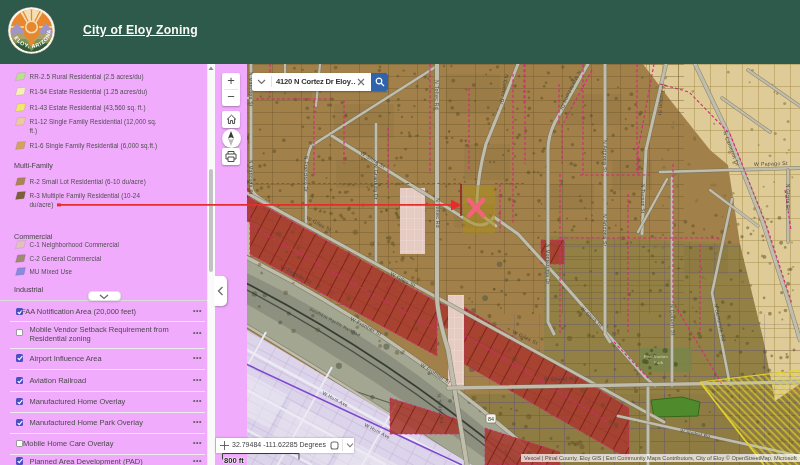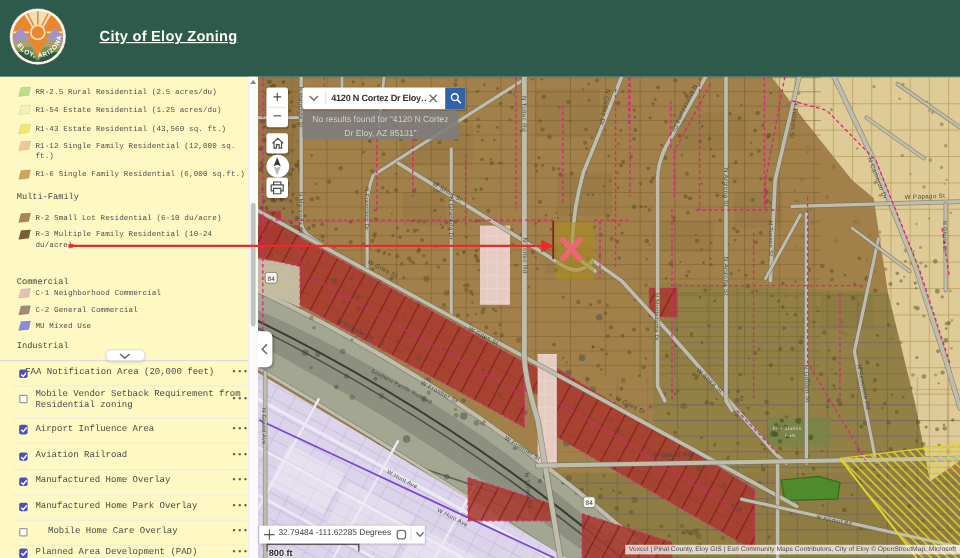--- a/index.html
+++ b/index.html
@@ -1,20 +1,20 @@
 <!DOCTYPE html>
 <html><head><meta charset="utf-8">
 <style>
 * { margin:0; padding:0; box-sizing:border-box; }
 html,body { width:800px; height:465px; overflow:hidden; background:#fff;
   font-family:"Liberation Sans", sans-serif; -webkit-font-smoothing:antialiased; }
 #page { position:relative; width:800px; height:465px; }
 #hdr { position:absolute; left:0; top:0; width:800px; height:64px; background:#2d5a4a; }
 #hdr h1 { position:absolute; left:83px; top:23px; font-size:12.2px; color:#fbfbf6; font-weight:bold; letter-spacing:0.2px;text-decoration:underline; }
-#panel { position:absolute; left:0; top:64px; width:214px; height:401px; background:#fef9c3;font-family:Liberation Mono, monospace; }
+#panel { position:absolute; left:0; top:64px; width:247px; height:401px; background:#f0abfc; }
 .lt { position:absolute; font-size:6.3px; color:#4e4e4e; line-height:9px; letter-spacing:0.1px; }
 .sh { position:absolute; font-size:7.2px; color:#444; }
 .ly { position:absolute; font-size:7.5px; color:#4a4a4a; line-height:9.8px; }
 .dots3 { position:absolute; font-size:7px; color:#5e5e5e; letter-spacing:0.6px; font-weight:bold; }
 #map { position:absolute; left:214px; top:64px; width:586px; height:401px; overflow:hidden; }
 .btn { position:absolute; background:#fff; border-radius:2px; box-shadow:0 1px 2px rgba(0,0,0,.3); }
 </style></head>
 <body>
 <div id="page">
 <div id="hdr">
@@ -1399,21 +1399,21 @@
       <div class="ly" style="left:29.5px;top:333.1px">Manufactured Home Overlay</div>
       <div class="dots3" style="left:193px;top:333.0px">•••</div>
       <div style="position:absolute;left:15.5px;top:354.7px;width:7.6px;height:7.6px;background:#4a50c4;border-radius:1.5px">
         <svg width="8" height="8" style="display:block">
           <path d="M1.7 4.1 L3.3 5.7 L6.3 2.2" stroke="#fff" stroke-width="1.2" fill="none"></path>
         </svg>
       </div>
       <div class="ly" style="left:29.5px;top:354.1px">Manufactured Home Park Overlay</div>
       <div class="dots3" style="left:193px;top:354.0px">•••</div>
       <div style="position:absolute;left:15.5px;top:375.7px;width:7px;height:7px;background:#fff;border:1px solid #9a9a9a;border-radius:1px"></div>
-      <div class="ly" style="left:40px;top:375.1px">Mobile Home Care Overlay</div>
+      <div class="ly" style="left:23px;top:375.1px">Mobile Home Care Overlay</div>
       <div class="dots3" style="left:193px;top:375.0px">•••</div>
       <div style="position:absolute;left:15.5px;top:393.2px;width:7.6px;height:7.6px;background:#4a50c4;border-radius:1.5px">
         <svg width="8" height="8" style="display:block">
           <path d="M1.7 4.1 L3.3 5.7 L6.3 2.2" stroke="#fff" stroke-width="1.2" fill="none"></path>
         </svg>
       </div>
       <div class="ly" style="left:29.5px;top:392.6px">Planned Area Development (PAD)</div>
       <div class="dots3" style="left:193px;top:392.5px">•••</div>
       <div style="position:absolute;left:10px;top:256.5px;width:195px;height:1px;background:#ececec"></div>
       <div style="position:absolute;left:10px;top:283.5px;width:195px;height:1px;background:#ececec"></div>
@@ -1452,21 +1452,20 @@
     <div style="position:absolute;left:270.5px;top:76px;width:1px;height:11px;background:#e2e2e2"></div>
     <div style="position:absolute;left:276px;top:77px;width:80px;overflow:hidden;font-size:7.6px;font-weight:bold;color:#323232;letter-spacing:-0.2px;white-space:nowrap">4120 N Cortez Dr Eloy…</div>
     <svg style="position:absolute;left:357px;top:78px" width="8" height="8">
       <path d="M1 1 L7 7 M7 1 L1 7" stroke="#6e6e6e" stroke-width="1.1"></path>
     </svg>
     <div style="position:absolute;left:370.5px;top:73px;width:17.5px;height:17.5px;background:#2f64ad;border-radius:0 2px 2px 0"></div>
     <svg style="position:absolute;left:374.5px;top:77px" width="10" height="10">
       <circle cx="4" cy="4" r="2.8" stroke="#fff" stroke-width="1.2" fill="none"></circle>
       <path d="M6.2 6.2 L9 9" stroke="#fff" stroke-width="1.3"></path>
     </svg>
-    <div style="position:absolute;left:252px;top:91.5px;width:130px;height:24px;background:rgba(125,125,125,0.88);border-radius:2px;color:#cfcfcf;font-size:7.2px;text-align:center;line-height:10.5px;padding-top:3.5px">No results found for “4120 N Cortez<br>Dr Eloy, AZ 85131”</div>
     <div style="position:absolute;left:214px;top:276px;width:13px;height:30px;background:#fff;border-radius:0 5px 5px 0;box-shadow:1px 1px 2px rgba(0,0,0,.25)"></div>
     <svg style="position:absolute;left:217px;top:286px" width="7" height="10">
       <path d="M5.5 1 L1.5 5 L5.5 9" stroke="#6a6a6a" stroke-width="1.3" fill="none"></path>
     </svg>
     <div style="position:absolute;left:216px;top:437.5px;width:138px;height:15px;background:#fff;box-shadow:0 0 2px rgba(0,0,0,.3)"></div>
     <svg style="position:absolute;left:220px;top:441px" width="9" height="9">
       <path d="M4.5 0 V9 M0 4.5 H9" stroke="#5a5a5a" stroke-width="0.9"></path>
       <circle cx="4.5" cy="4.5" r="0.9" fill="#5a5a5a"></circle>
     </svg>
     <div style="position:absolute;left:232px;top:441px;font-size:7.0px;color:#404040">32.79484 -111.62285 Degrees</div>

